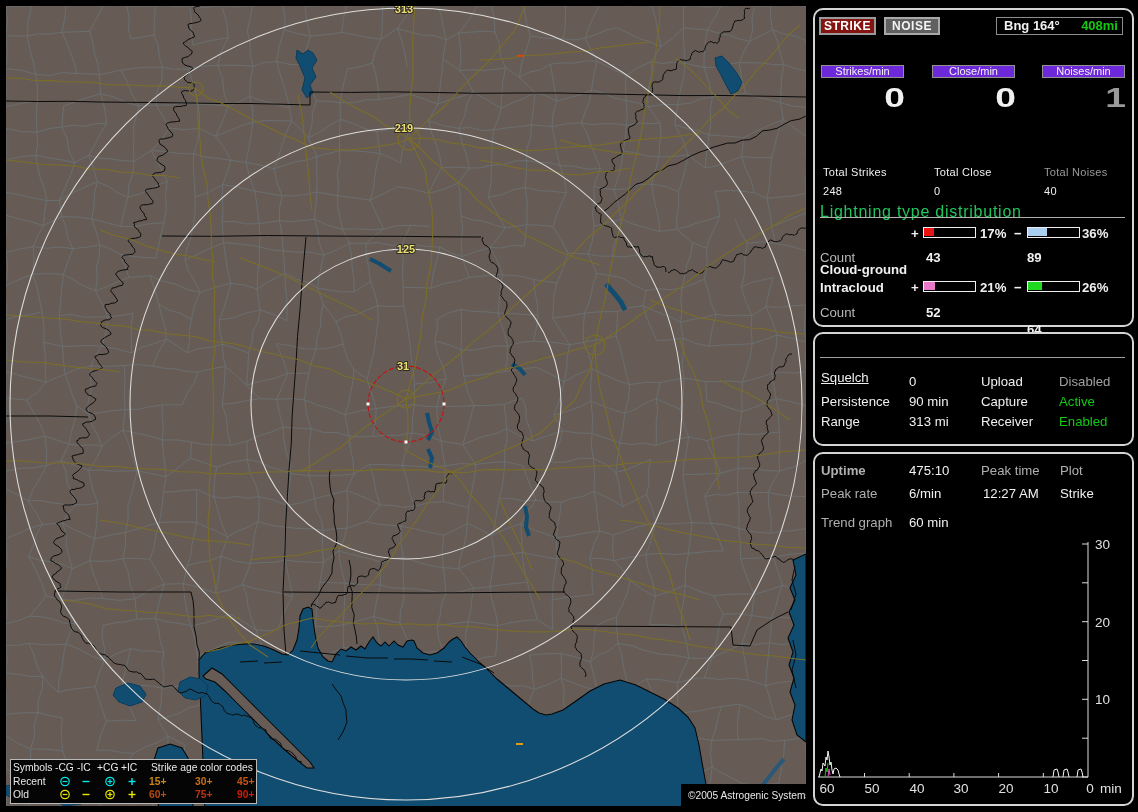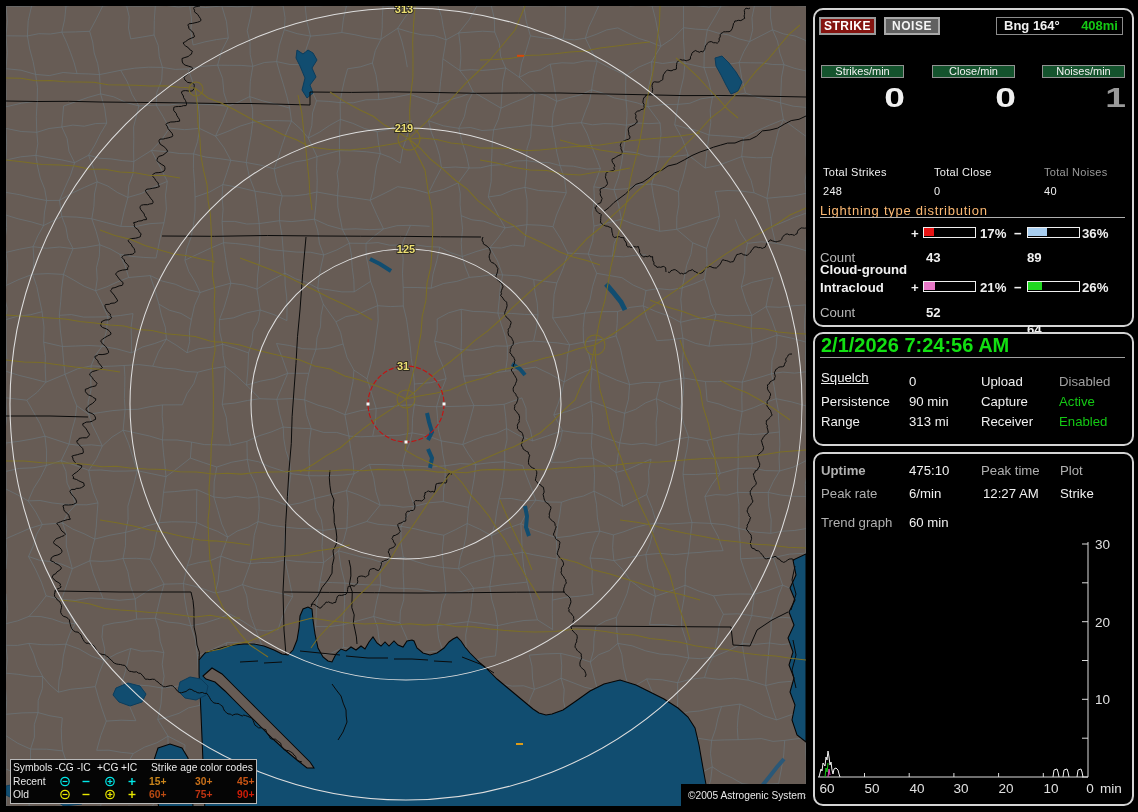--- a/index.html
+++ b/index.html
@@ -4,21 +4,21 @@
 * { margin:0; padding:0; box-sizing:border-box; }
 html,body { width:1138px; height:812px; background:#000; overflow:hidden;
   font-family:"Liberation Sans", sans-serif; }
 #stage { position:relative; width:1138px; height:812px; background:#000; }
 .panel { position:absolute; left:813px; width:321px; background:#000;
   border:2px solid #d4d4d4; border-radius:10px; }
 .abs { position:absolute; }
 .w { color:#f0f0f0; } .gy { color:#a0a0a0; } .gn { color:#14c814; }
 .b { font-weight:bold; }
 .lbl13 { font-size:13.2px; }
-.chip { position:absolute; top:65px; height:13px; background:#14532d; border:1px solid #919191;
+.chip { position:absolute; top:65px; height:13px; background:#6d28d9; border:1px solid #919191;
   color:#f2f2f2; font-size:11px; text-align:center; line-height:11.5px; }
 .bignum { position:absolute; top:82px; font-size:28px; font-weight:bold; text-align:right; transform:scaleX(1.33); transform-origin:100% 50%; }
 .tot { position:absolute; font-size:11px; letter-spacing:0.3px; text-align:left;margin-top:35px; }
 .bar { position:absolute; width:53px; height:11px; border:1.5px solid #f0f0f0; background:#000; }
 .bar>div { height:8px; margin-top:0px; }
 </style></head>
 <body>
 <div id="stage">
 <svg width="800" height="800" viewBox="6 6 800 800" style="position:absolute;left:6px;top:6px">
 <rect x="6" y="6" width="800" height="800" fill="#675c55"></rect>
@@ -113,21 +113,21 @@
 <div class="bignum w" style="left:823px;width:82px;">0</div>
 <div class="bignum w" style="left:934px;width:82px;">0</div>
 <div class="bignum" style="left:1044px;width:82px;color:#9a9a9a;">1</div>
 <div class="tot w" style="left:823px;top:131px;width:82px;">Total Strikes</div>
 <div class="tot w" style="left:934px;top:131px;width:82px;">Total Close</div>
 <div class="tot" style="left:1044px;top:131px;width:82px;color:#9a9a9a;">Total Noises</div>
 <div class="tot w" style="left:823px;top:150px;width:82px;">248</div>
 <div class="tot w" style="left:934px;top:150px;width:82px;">0</div>
 <div class="tot w" style="left:1044px;top:150px;width:82px;">40</div>
 
-<div class="abs" style="left:820px;top:203px;font-size:13px;letter-spacing:0.75px;color:#fdba74;">Lightning type distribution</div>
+<div class="abs" style="left:820px;top:203px;font-size:16px;letter-spacing:0.75px;color:#22c55e;">Lightning type distribution</div>
 <div class="abs" style="left:820px;top:217px;width:305px;height:1px;background:#b0b0b0;"></div>
 
 <div class="abs w b lbl13" style="left:820px;top:226px;margin-top:36px;">Cloud-ground</div>
 <div class="abs w b lbl13" style="left:911px;top:226px;">+</div>
 <div class="bar" style="left:923px;top:227px;">
       <div style="width:10px;background:#e81414;"></div>
     </div>
 <div class="abs w b lbl13" style="left:980px;top:226px;">17%</div>
 <div class="abs w b lbl13" style="left:1014px;top:226px;">−</div>
 <div class="bar" style="left:1027px;top:227px;">
@@ -147,21 +147,20 @@
 <div class="abs w b lbl13" style="left:1014px;top:280px;">−</div>
 <div class="bar" style="left:1027px;top:281px;">
       <div style="width:14px;background:#20d820;"></div>
     </div>
 <div class="abs w b lbl13" style="left:1082px;top:280px;">26%</div>
 <div class="abs lbl13" style="left:820px;top:305px;color:#b8b8b8;">Count</div>
 <div class="abs w b lbl13" style="left:926px;top:305px;">52</div>
 <div class="abs w b lbl13" style="left:1027px;top:322px;">64</div>
 
 <div class="panel" style="top:332px;height:114px;"></div>
-<div class="abs b" style="left:821px;top:334px;font-size:20px;color:#12e012;">2/1/2026 7:24:56 AM</div>
 <div class="abs" style="left:820px;top:357px;width:305px;height:1px;background:#a0a0a0;"></div>
 <div class="abs lbl13 w" style="left:821px;top:370px;text-decoration:underline;">Squelch</div>
 <div class="abs lbl13 w" style="left:909px;top:374px;">0</div>
 <div class="abs lbl13 w" style="left:981px;top:374px;">Upload</div>
 <div class="abs lbl13 gy" style="left:1059px;top:374px;">Disabled</div>
 <div class="abs lbl13 w" style="left:821px;top:394px;">Persistence</div>
 <div class="abs lbl13 w" style="left:909px;top:394px;">90 min</div>
 <div class="abs lbl13 w" style="left:981px;top:394px;">Capture</div>
 <div class="abs lbl13 gn" style="left:1059px;top:394px;">Active</div>
 <div class="abs lbl13 w" style="left:821px;top:414px;">Range</div>

